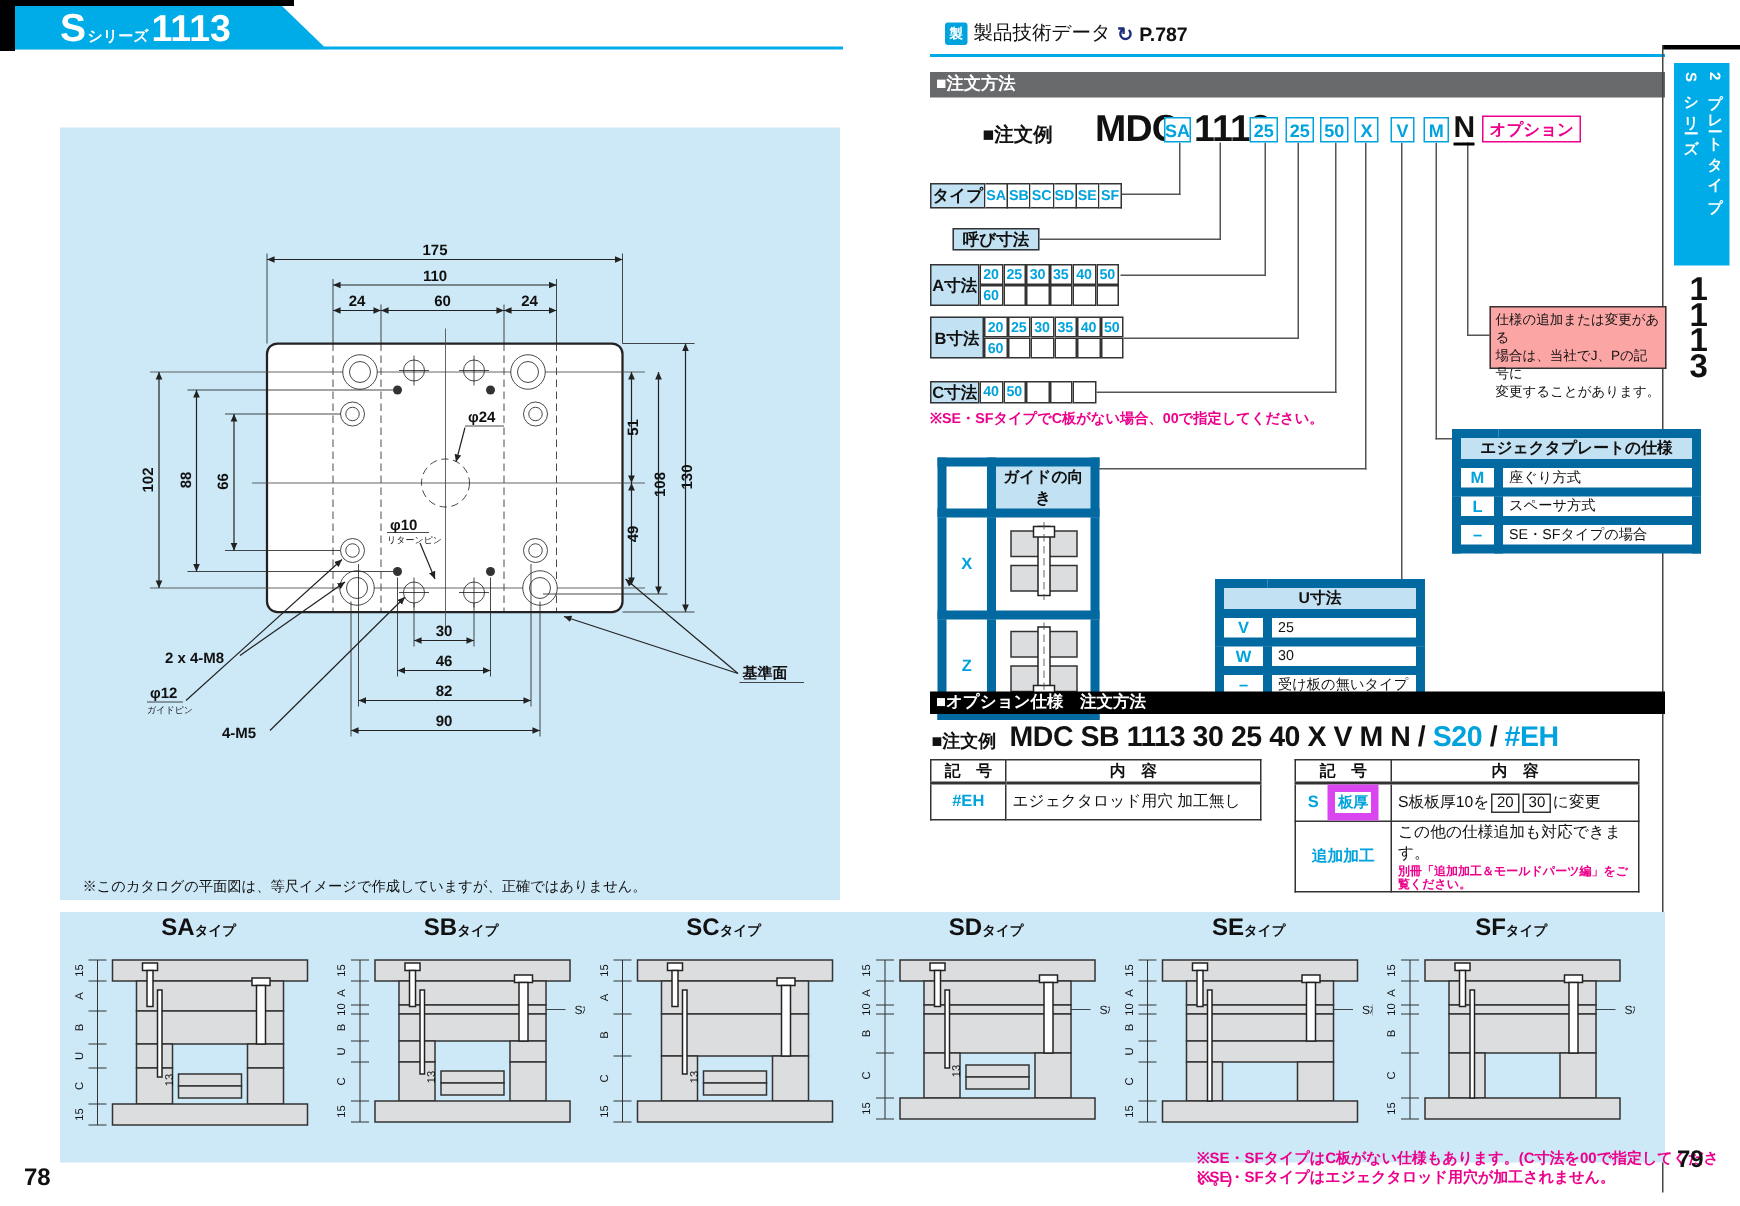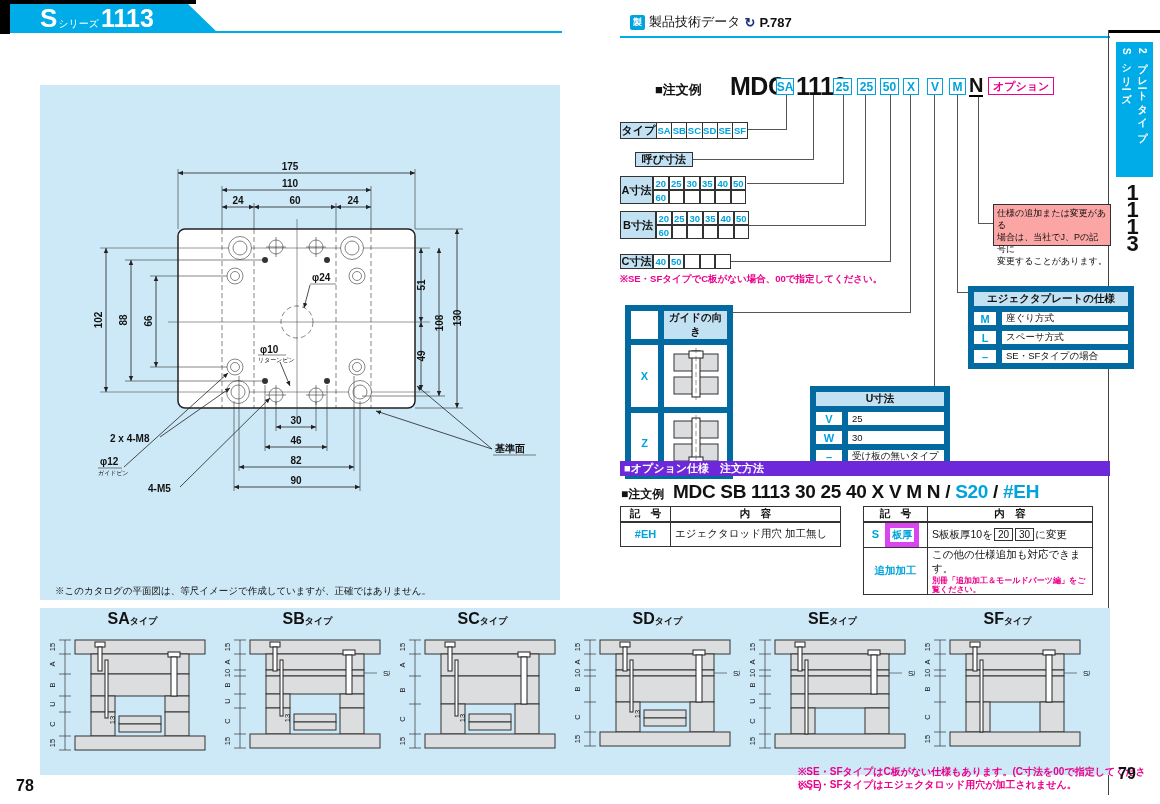--- a/index.html
+++ b/index.html
@@ -5,21 +5,21 @@
   html,body{margin:0;padding:0;background:#fff;}
   .page{position:relative;width:1160px;height:804px;background:#fff;overflow:hidden;
         font-family:"Liberation Sans",sans-serif;color:#111;}
   .abs{position:absolute;}
   
   .hd-blacktop{position:absolute;left:0;top:0;width:196px;height:4px;background:#000;}
   .hd-blackleft{position:absolute;left:0;top:0;width:10px;height:34px;background:#000;}
   .banner{position:absolute;left:10px;top:4px;width:210px;height:29px;background:#00ACE8;
           clip-path:polygon(0 0,178px 0,208px 100%,0 100%);color:#fff;display:flex;align-items:baseline;padding-left:30px;box-sizing:border-box;}
   .banner .bs{font-size:26px;font-weight:bold;line-height:29px;}
-  .banner .bsuf{font-size:10px;font-weight:normal;margin:0 2px 0 1px;}
+  .banner .bsuf{font-size:10px;font-weight:bold;margin:0 2px 0 1px;}
   .banner .bnum{font-size:25px;font-weight:bold;letter-spacing:0px;}
   .banner-line{position:absolute;left:10px;top:31px;width:552px;height:2px;background:#00ACE8;}
   .tech{position:absolute;left:630px;top:13px;display:flex;align-items:center;gap:4px;}
   .tech .ticon{width:15px;height:15px;background:#00A3DD;color:#fff;font-size:9px;font-weight:bold;
                text-align:center;line-height:15px;border-radius:2px;}
   .tech .tlabel{font-size:13px;font-weight:normal;}
   .tech .tarrow{font-size:13px;font-weight:bold;color:#1c2f7d;}
   .tech .tpage{font-size:13px;font-weight:bold;}
   .tech-line{position:absolute;left:620px;top:36px;width:490px;height:2px;background:#00ACE8;}
   .graybar{position:absolute;left:620px;top:48px;width:490px;height:17px;background:#68696b;color:#fff;
@@ -66,21 +66,21 @@
   svg .dl{stroke:#222;stroke-width:0.8;fill:none;}
   svg .xl{stroke:#222;stroke-width:0.55;fill:none;}
   svg .cl{stroke:#444;stroke-width:0.55;fill:none;}
   svg .dsh{stroke-dasharray:5,3;}
   svg .dt{font-family:"Liberation Sans",sans-serif;font-size:10px;font-weight:bold;fill:#111;}
   svg .dts{font-family:"Liberation Sans",sans-serif;font-size:6px;fill:#111;}
   svg .rl{font-family:"Liberation Sans",sans-serif;font-size:7.5px;fill:#111;text-anchor:middle;}
   svg .tk{stroke:#333;stroke-width:0.7;fill:none;}
   .drawnote{position:absolute;font-size:9.5px;color:#111;}
   
-  .magbar{position:absolute;left:620px;top:461px;width:490px;height:15px;background:#6d28d9;color:#fff;
+  .magbar{position:absolute;left:620px;top:461px;width:490px;height:15px;background:#000000;color:#fff;
           font-size:11px;font-weight:bold;line-height:15px;padding-left:4px;box-sizing:border-box;}
   .optlbl{position:absolute;font-size:12px;font-weight:bold;}
   .optcode{position:absolute;font-size:19px;font-weight:bold;letter-spacing:-0.3px;}
   .optcode .cy{color:#00A3DD;}
   .otab{position:absolute;border-collapse:collapse;background:#fff;}
   .otab td{border:1px solid #333;padding:0 4px;box-sizing:border-box;}
   .otab .h{font-size:10.5px;font-weight:bold;text-align:center;border-bottom:2px solid #333;}
   .otab .cd{color:#00A3DD;font-weight:bold;font-size:11px;text-align:center;}
   .otab .ds{font-size:10.5px;}
   .minibox{display:inline-block;border:1px solid #333;padding:0 3px;font-size:10px;margin:0 1px;}
@@ -108,20 +108,21 @@
   <div class="banner-line"></div>
 
   <div class="tech">
     <span class="ticon">製</span>
     <span class="tlabel">製品技術データ</span>
     <span class="tarrow">↻</span>
     <span class="tpage">P.787</span>
   </div>
   <div class="tech-line"></div>
 
+  <div class="graybar">■注文方法</div>
 
   <div class="edge-top"></div>
   <div class="edge-line"></div>
   <div class="sidetab">
     <div>2プレートタイプ</div>
     <div>Sシリーズ</div>
   </div>
   <div class="sidenum">1113</div>
 
   <div class="lcon" style="left:747px;top:95px;width:39px;height:34px;"></div>

